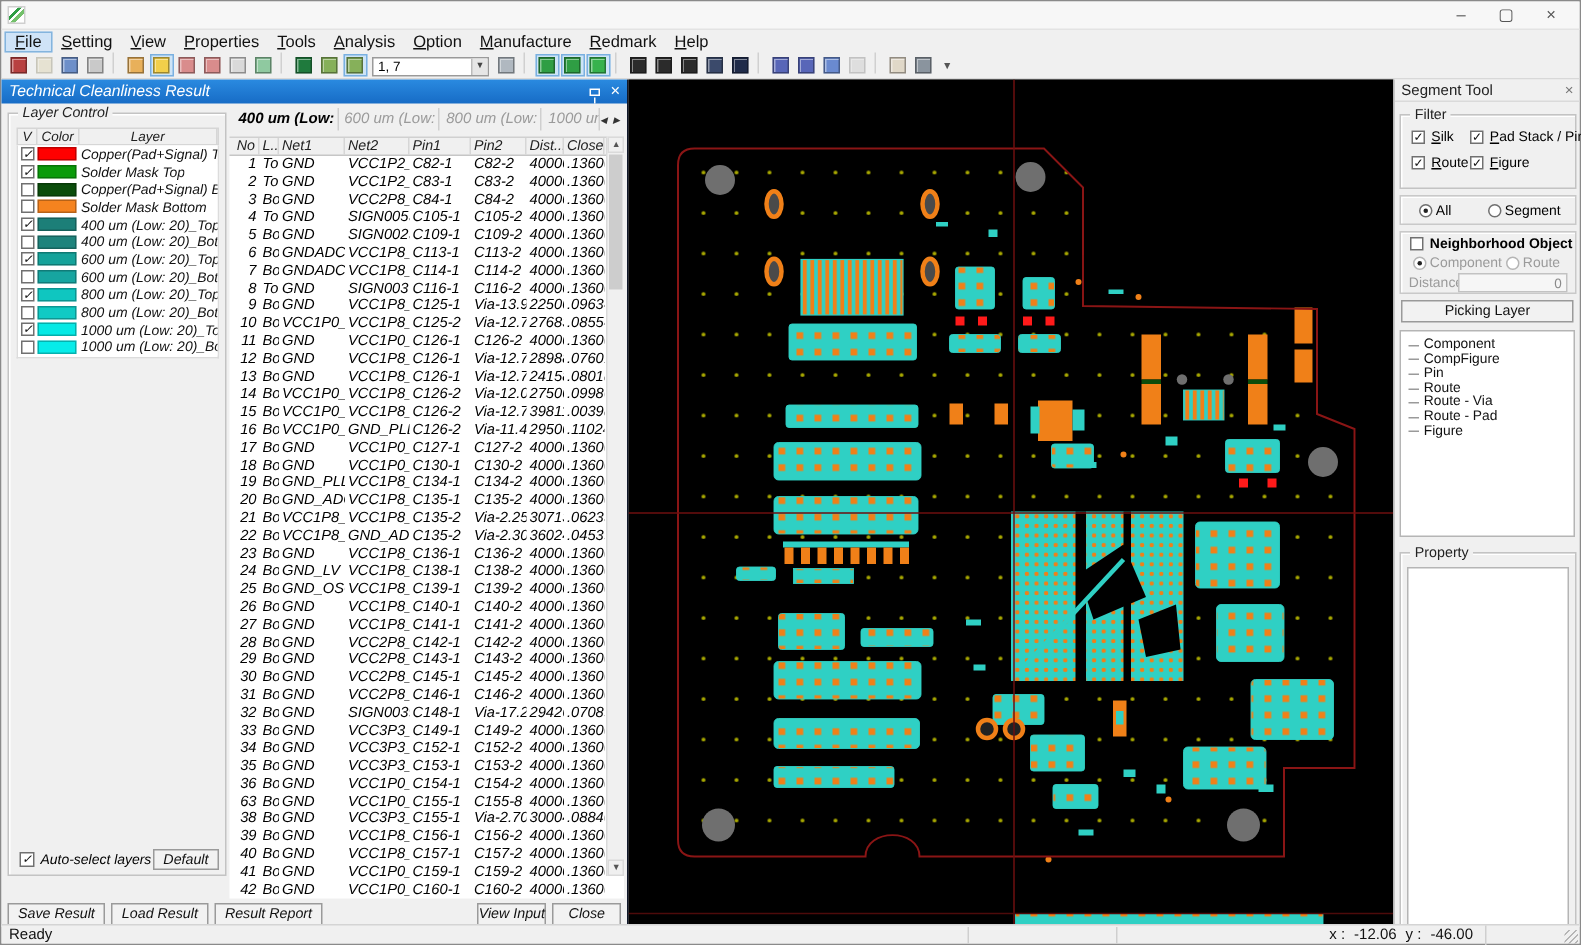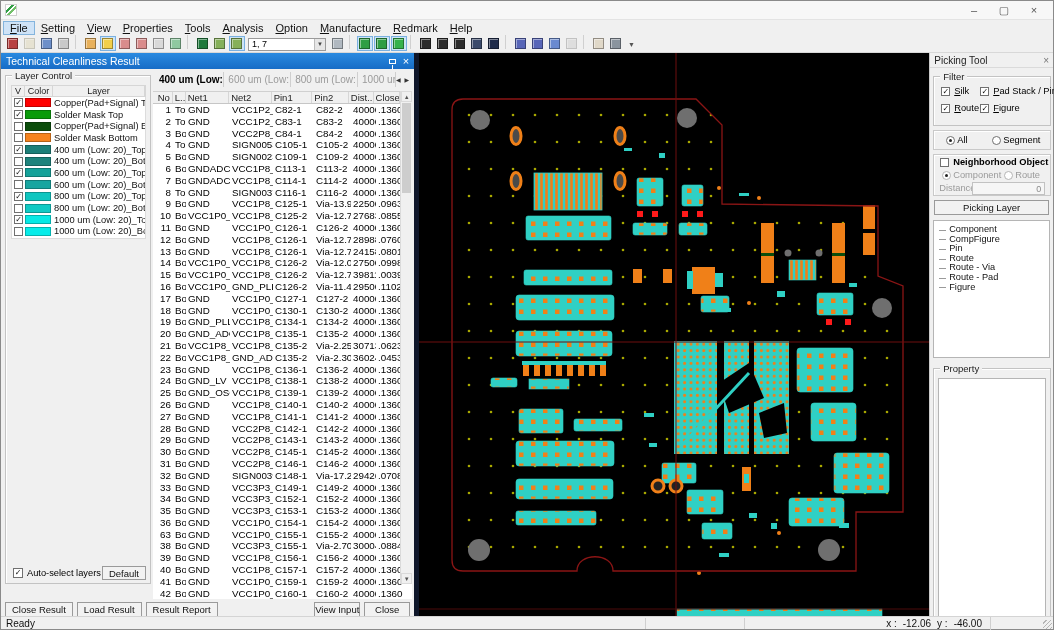--- a/index.html
+++ b/index.html
@@ -28,21 +28,21 @@
   .ticon .chip { width:11px; height:11px; border:1px solid rgba(0,0,0,.35); box-shadow:inset 1px 1px rgba(255,255,255,.45); }
   .ticon.pressed { background:#cde4f7; border-color:#7ab0e0; }
   .ticon.disabled { opacity:.4; }
   .tsep { width:5px; height:14px; border-left:1px solid #d0d0d0; margin:0 2px 0 3px; display:inline-block; }
   .tcombo { width:78px; height:13px; background:#fff; border:1px solid #9a9a9a; font-size:9px; display:inline-flex; align-items:center; padding-left:3px; margin:0 3px; }
   .tcombo .arrow { margin-left:auto; width:11px; height:11px; background:#e6e6e6; border-left:1px solid #bbb; font-size:6px; text-align:center; line-height:11px; color:#444; }
   .toverflow { font-size:7px; color:#555; margin-left:4px; }
 
   
   .main { position:absolute; top:52px; left:0; right:0; height:565px; display:flex; }
-  .left-panel { width:419px; background:#f0f0f0; position:relative; border-right:5px solid #0f172a; }
+  .left-panel { width:419px; background:#f0f0f0; position:relative; border-right:1px solid #0f172a;font-style:italic; }
   .pcb-view { width:510px; height:565px; background:#000; position:relative; }
   .pcb-view svg { display:block; width:510px; height:565px; }
   .right-panel { width:124px; background:#f0f0f0; position:relative; border-left:1px solid #c9c9c9; }
 
   
   .panel-title { height:16px; background:linear-gradient(180deg,#2a8ae0,#176cc6); color:#fff; font-size:10.5px; display:flex; align-items:center; padding:0 5px; }
   .ptools { margin-left:auto; display:flex; align-items:center; gap:7px; }
   .pinicon { width:7px; height:5px; border:1px solid #fff; position:relative; display:inline-block; }
   .pinicon::after { content:""; position:absolute; left:2px; top:5px; width:1px; height:4px; background:#fff; }
   .pclose { color:#fff; font-size:11px; line-height:10px; }
@@ -692,21 +692,21 @@
                   <span class="tc" style="width:37px">C154-2</span>
                   <span class="tc ra" style="width:25px">40000</span>
                   <span class="tc ra" style="width:27px">.13600</span>
                 </div>
                 <div class="tr">
                   <span class="tc ra" style="width:20px">63</span>
                   <span class="tc" style="width:13px">Bo</span>
                   <span class="tc" style="width:44px">GND</span>
                   <span class="tc" style="width:43px">VCC1P0_AI</span>
                   <span class="tc" style="width:41px">C155-1</span>
-                  <span class="tc" style="width:37px">C155-2</span>
+                  <span class="tc" style="width:37px">C155-8</span>
                   <span class="tc ra" style="width:25px">40000</span>
                   <span class="tc ra" style="width:27px">.13600</span>
                 </div>
                 <div class="tr">
                   <span class="tc ra" style="width:20px">38</span>
                   <span class="tc" style="width:13px">Bo</span>
                   <span class="tc" style="width:44px">GND</span>
                   <span class="tc" style="width:43px">VCC3P3_S'</span>
                   <span class="tc" style="width:41px">C155-1</span>
                   <span class="tc" style="width:37px">Via-2.700_</span>
@@ -756,21 +756,21 @@
               </div>
             <div class="vscroll">
               <div class="sb-btn">▲</div>
               <div class="sb-thumb"></div>
               <div class="sb-btn sb-bottom">▼</div>
             </div>
           </div>
         </div>
 
         <div class="panel-buttons">
-          <span class="btn">Close Result</span>
+          <span class="btn">Save Result</span>
           <span class="btn">Load Result</span>
           <span class="btn">Result Report</span>
           <span class="pb-spacer"></span>
           <span class="btn" style="width:46px">View Input</span>
           <span class="btn" style="width:46px">Close</span>
         </div>
 
       </div>
     </div>
 
@@ -907,21 +907,21 @@
 
         <path d="M44,46 H277 L303,72 V151 L459,153 V223 L484,233 V459 H437 V518 H194 C194,499 158,499 158,518 H44 Q33,518 33,507 V57 Q33,46 44,46 Z" class="s-out"></path>
         <line x1="257" y1="0" x2="257" y2="565" class="s-cross"></line>
         <line x1="0" y1="289" x2="510" y2="289" class="s-cross"></line>
         <line x1="0" y1="556" x2="510" y2="556" class="s-cross2"></line>
       </svg>
     </div>
 
     <div class="right-panel">
       <div class="rp-title">
-        <span>Picking Tool</span>
+        <span>Segment Tool</span>
         <span class="rp-close">×</span>
       </div>
       <div class="rp-body">
         <div class="groupbox filter-group">
           <span class="gb-legend">Filter</span>
           <span class="cbrow" style="left:5px;top:9px">
               <span class="cbx on">✓</span>
               <span class="u">Silk</span>
             </span>
           <span class="cbrow" style="left:44px;top:9px">

